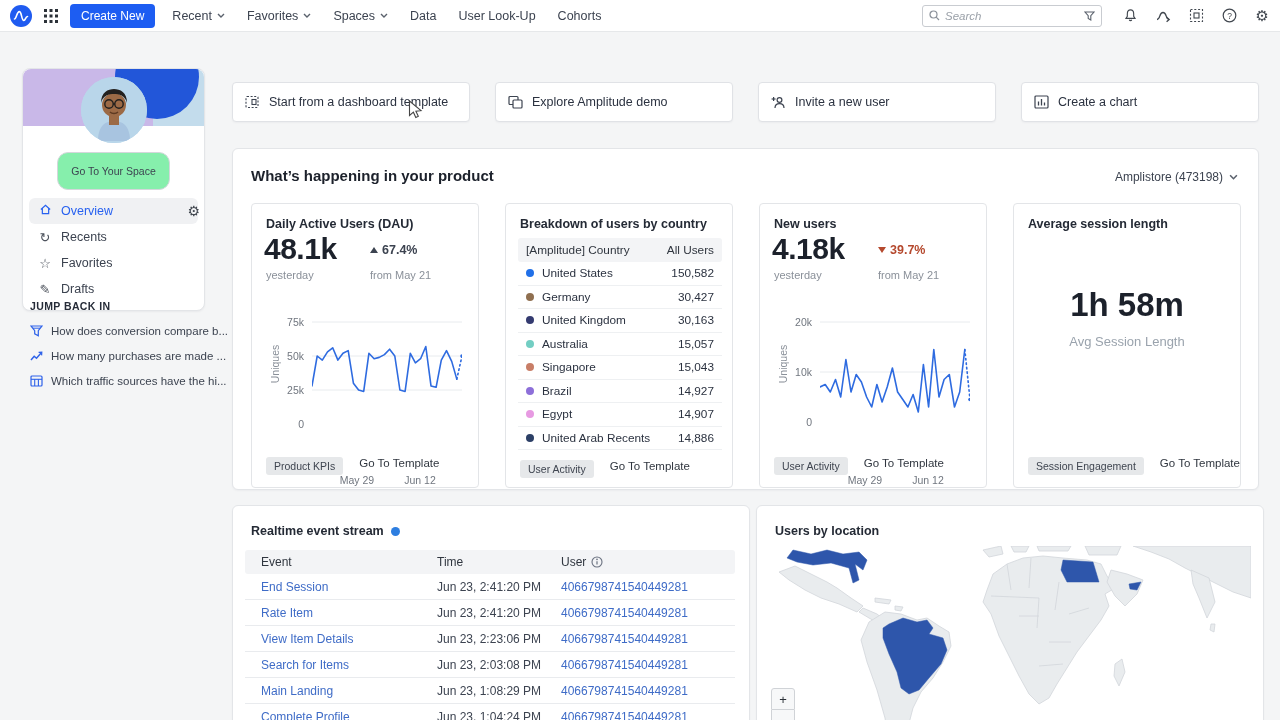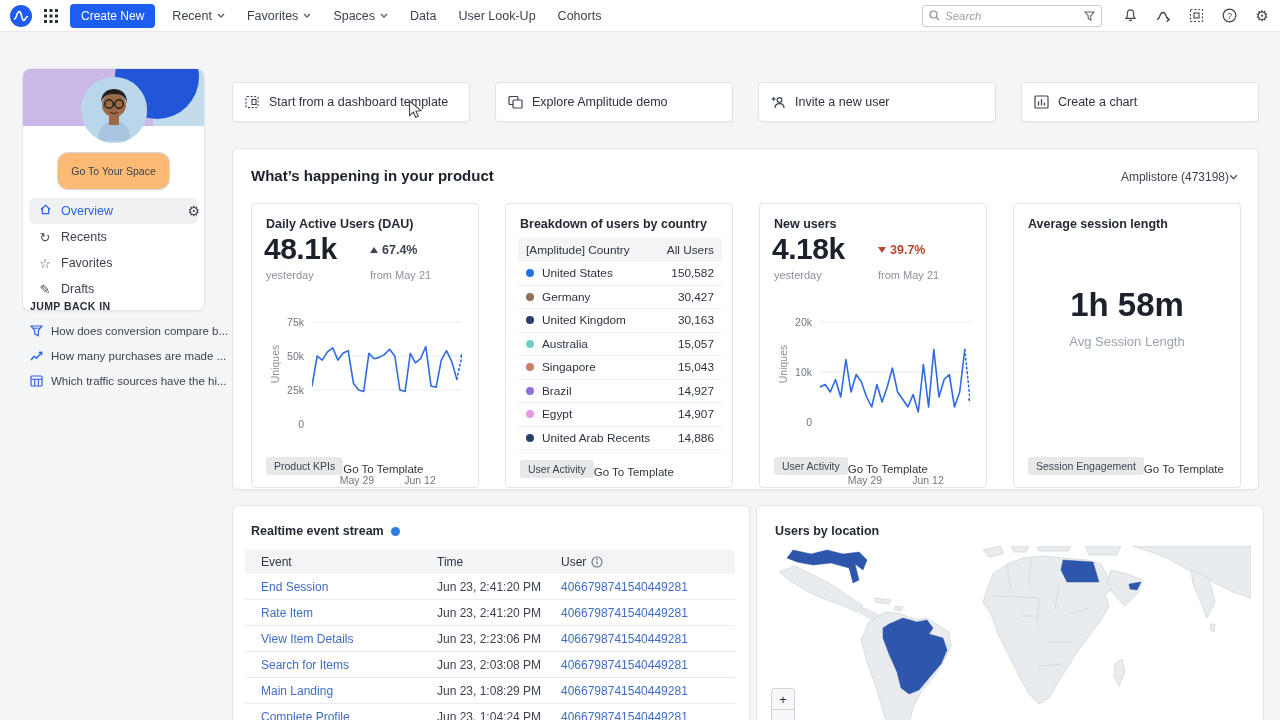--- a/index.html
+++ b/index.html
@@ -29,21 +29,21 @@
   .sidecard { position:absolute; left:22px; top:68px; width:183px; background:#fff;
     border:1px solid #e3e5e8; border-radius:8px; box-shadow:0 1px 2px rgba(16,24,40,.05); padding-bottom:8px; }
   .banner { position:relative; height:57px; border-radius:8px 8px 0 0; overflow:hidden; }
   .banner .b-purple { position:absolute; left:0; top:0; width:72%; height:100%; background:#c9b8e8; }
   .banner .b-ltblue { position:absolute; right:0; top:0; width:28%; height:100%; background:#c3dcec; }
   .banner .b-arc { position:absolute; left:92px; top:-34px; width:84px; height:84px; border-radius:50%;
     background:#2256d9; }
   .avatar { position:absolute; left:50%; top:8px; transform:translateX(-50%); width:66px; height:66px;
     border-radius:50%; background:#b9d6ea; overflow:hidden; z-index:2; }
   .gts-wrap { margin-top:26px; text-align:center; }
-  .gts { display:inline-block; background:#fdba74; border:1px solid #d4d7db; border-radius:11px;
+  .gts { display:inline-block; background:#86efac; border:1px solid #d4d7db; border-radius:11px;
     font-family:inherit; font-size:10.5px; color:#3c4350; padding:12px 13px; cursor:pointer; }
   .menu { margin-top:8px; padding:0 6px; position:relative; }
   .mitem { display:flex; align-items:center; gap:8px; height:26px; padding:0 8px; font-size:12.5px;
     color:#3c4350; border-radius:6px; cursor:pointer; }
   .mitem .mico { width:16px; text-align:center; font-size:13px; color:#4c525c; flex:0 0 auto; }
   .mitem.sel { background:#f0f1f3; color:#2761f0; }
   .mitem.sel .mico { color:#2761f0; }
   .menu-gear { position:absolute; right:4px; top:5px; font-size:14px; color:#41474f; cursor:pointer; }
   .jump { position:absolute; left:30px; top:300px; width:185px; }
   .jump-title { font-size:10.5px; font-weight:bold; letter-spacing:.4px; color:#262c38; }
@@ -57,42 +57,42 @@
     border-radius:4px; box-shadow:0 1px 2px rgba(16,24,40,.04); display:flex; align-items:center;
     gap:9px; padding:0 12px; cursor:pointer; }
   .qa-card span { font-size:12.5px; color:#2b3240; }
   .qa-ico { color:#3c4350; display:flex; }
 
   
   .panel { position:absolute; background:#fff; border:1px solid #e3e5e8; border-radius:6px;
     box-shadow:0 1px 2px rgba(16,24,40,.04);padding-left:44px; }
   #happening { left:232px; top:148px; width:1027px; height:342px; }
   .panel-title { position:absolute; left:18px; top:18px; font-size:15px; font-weight:600; color:#1c212b; }
-  .project-sel { position:absolute; right:20px; top:21px; display:flex; align-items:center; 
+  .project-sel { position:absolute; right:20px; top:21px; display:flex; align-items:center; gap:6px;
     font-size:12px; color:#3c4350; cursor:pointer; }
 
   .mcard { position:absolute; top:54px; width:228px; height:285px; background:#fff; border:1px solid #e3e5e8;
     border-radius:4px; }
   .mcard-title { position:absolute; left:14px; top:13px; font-size:12.5px; font-weight:bold; color:#242a35; }
   .big-val { position:absolute; left:12px; top:28px; font-size:30px; font-weight:bold; letter-spacing:-.5px;
     color:#1c212b; }
   .val-period { position:absolute; left:14px; top:65px; font-size:11px; color:#8a9099; }
   .chg { position:absolute; left:118px; top:39px; font-size:12.5px; font-weight:600; color:#3c4350;
     display:flex; align-items:center; gap:4px; }
   .chg.neg { color:#b5492e; }
   .chg-from { position:absolute; left:118px; top:65px; font-size:11px; color:#8a9099; }
   .chart { position:absolute; left:12px; top:102px; width:204px; height:142px; }
   .ylab { position:absolute; left:-8px; top:52px; font-size:10.5px; color:#8a9099;
     transform:rotate(-90deg); transform-origin:center; }
   .ytick { position:absolute; left:10px; width:30px; text-align:right; font-size:10.5px; color:#70767f;
     transform:translateY(-50%); }
   .plot { position:absolute; left:48px; top:12px; }
   .plot line { stroke:#e8ebee; stroke-width:1; }
   .xtick { position:absolute; top:126px; font-size:10.5px; color:#70767f; transform:translateX(-50%);margin-top:42px; }
-  .cfoot { position:absolute; left:14px; bottom:12px; display:flex; align-items:flex-end; gap:0; }
+  .cfoot { position:absolute; left:14px; bottom:12px; display:flex; align-items:flex-start; gap:16px; }
   .badge { background:#e6e8ea; border-radius:3px; padding:3px 8px; font-size:10.5px; color:#3f4550; }
   .tmpl-link { font-size:11.5px; color:#30363f; font-weight:500; cursor:pointer; }
 
   
   .ctable { position:absolute; left:12px; top:34px; width:204px; font-size:11.8px; }
   .ctable .hrow { height:24px; background:#f3f4f6; border-radius:3px; display:flex; align-items:center;
     padding:0 8px; color:#30363f; font-weight:500; }
   .ctable .hrow .right, .crow .right { margin-left:auto; }
   .crow { height:23.5px; display:flex; align-items:center; gap:8px; padding:0 8px;
     border-bottom:1px solid #eef0f2; color:#2b3240; }

